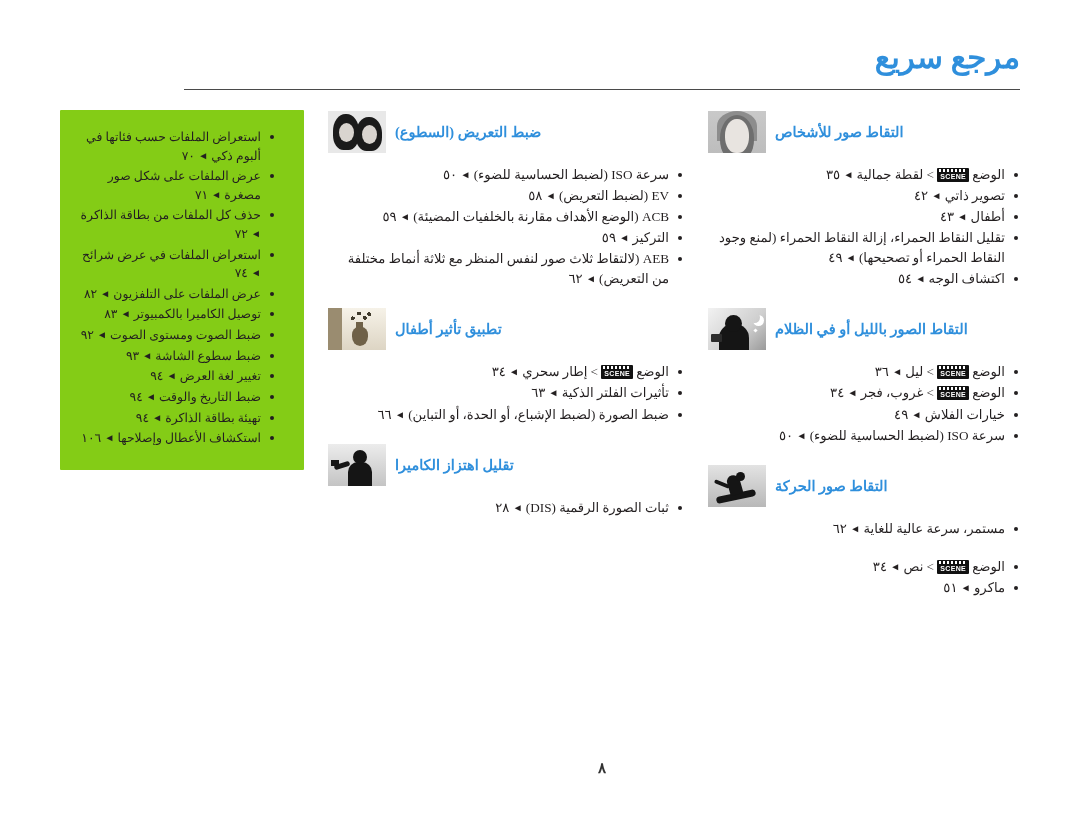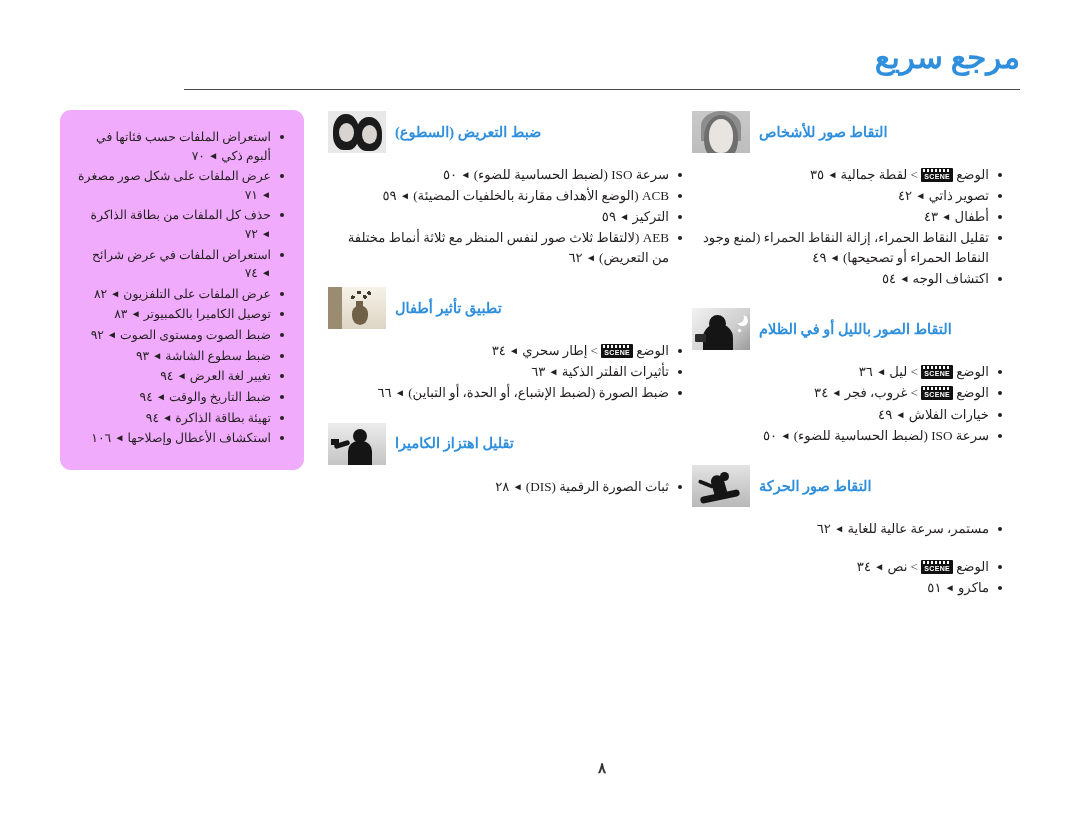--- a/index.html
+++ b/index.html
@@ -57,21 +57,21 @@
     top: 110px;
     right: 60px;
     left: 60px;
     height: 600px;
   }
 
   .col {
     position: absolute;
     top: 0;
   }
-  .col-right { right: 16px; width: 312px; }
+  .col-right { right: 0; width: 312px; }
   .col-mid   { right: 336px; width: 356px; }
   .col-left  { right: 716px; width: 244px; }
 
   
   .section { margin-bottom: 18px; }
 
   .section-head {
     display: flex;
     flex-direction: row-reverse;
     align-items: center;
@@ -147,23 +147,23 @@
     content: "";
     position: absolute;
     top: 1px; left: 2px; right: 2px;
     height: 3px;
     background:
       repeating-linear-gradient(90deg,#fff 0 2px, #111 2px 4px);
   }
 
   
   .tintbox {
-    background: #f0abfc;
-    border-radius: 11px;
-    padding: 18px 18px 20px 18px;
+    background: #84cc16;
+    border-radius: 1px;
+    padding: 18px 28px 20px 18px;
     box-sizing: border-box;
     width: 244px;
   }
   .tintbox ul.items > li {
     font-size: 12.4px;
     line-height: 1.5;
     margin-bottom: 2px;
   }
   .tintbox ul.items > li::before { top: 7px; }
 
@@ -450,20 +450,21 @@
             <div class="thumb t-two">
               <div class="h1"></div>
               <div class="h2"></div>
               <div class="f1"></div>
               <div class="f2"></div>
             </div>
             <div class="section-title">ضبط التعريض (السطوع)</div>
           </div>
           <ul class="items">
             <li><span>سرعة ISO (لضبط الحساسية للضوء) </span><span class="pg"><span class="arrow">◄</span> ٥٠</span></li>
+            <li><span>EV (لضبط التعريض) </span><span class="pg"><span class="arrow">◄</span> ٥٨</span></li>
             <li><span>ACB (الوضع الأهداف مقارنة بالخلفيات المضيئة) </span><span class="pg"><span class="arrow">◄</span> ٥٩</span></li>
             <li><span>التركيز </span><span class="pg"><span class="arrow">◄</span> ٥٩</span></li>
             <li><span>AEB (لالتقاط ثلاث صور لنفس المنظر مع ثلاثة أنماط مختلفة من التعريض) </span><span class="pg"><span class="arrow">◄</span> ٦٢</span></li>
           </ul>
         </div>
         <div class="section">
           <div class="section-head">
             <div class="thumb t-still">
               <div class="wallL"></div>
               <div class="leaves"></div>

